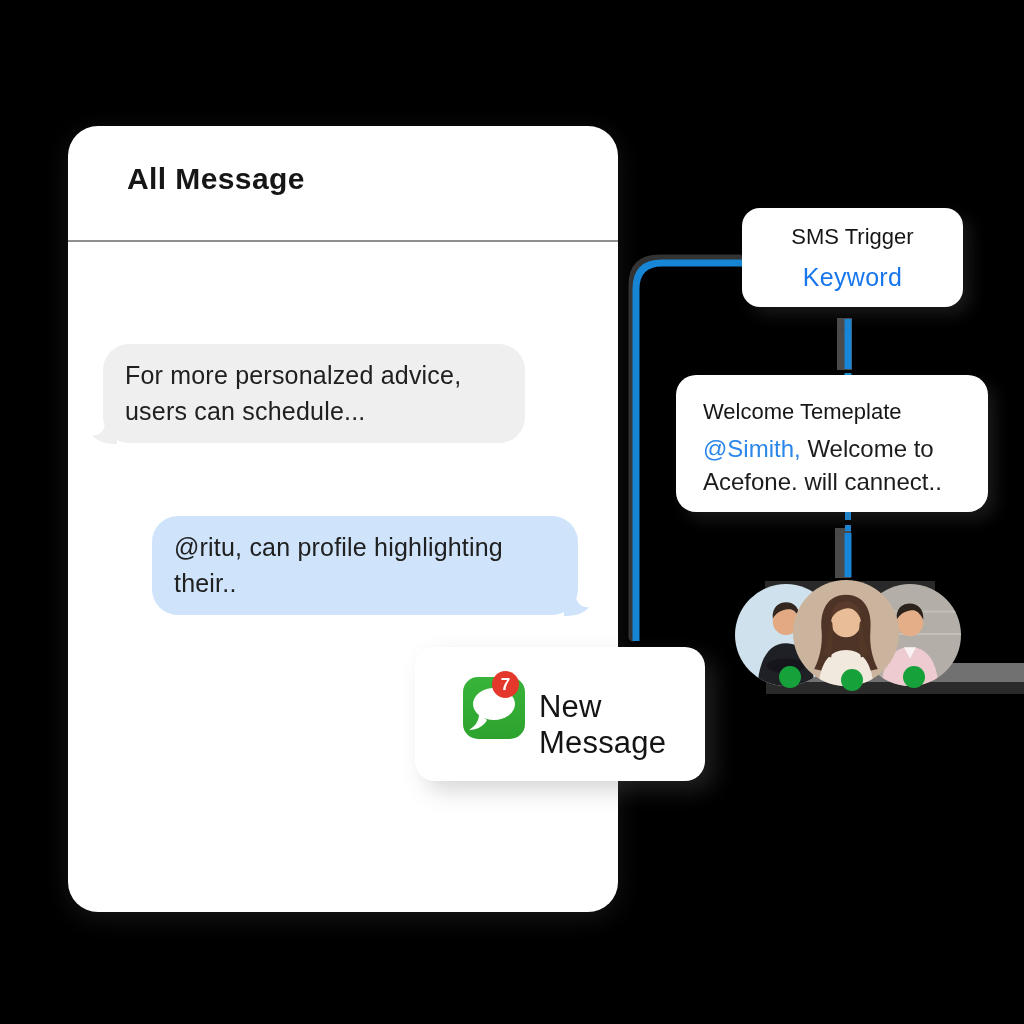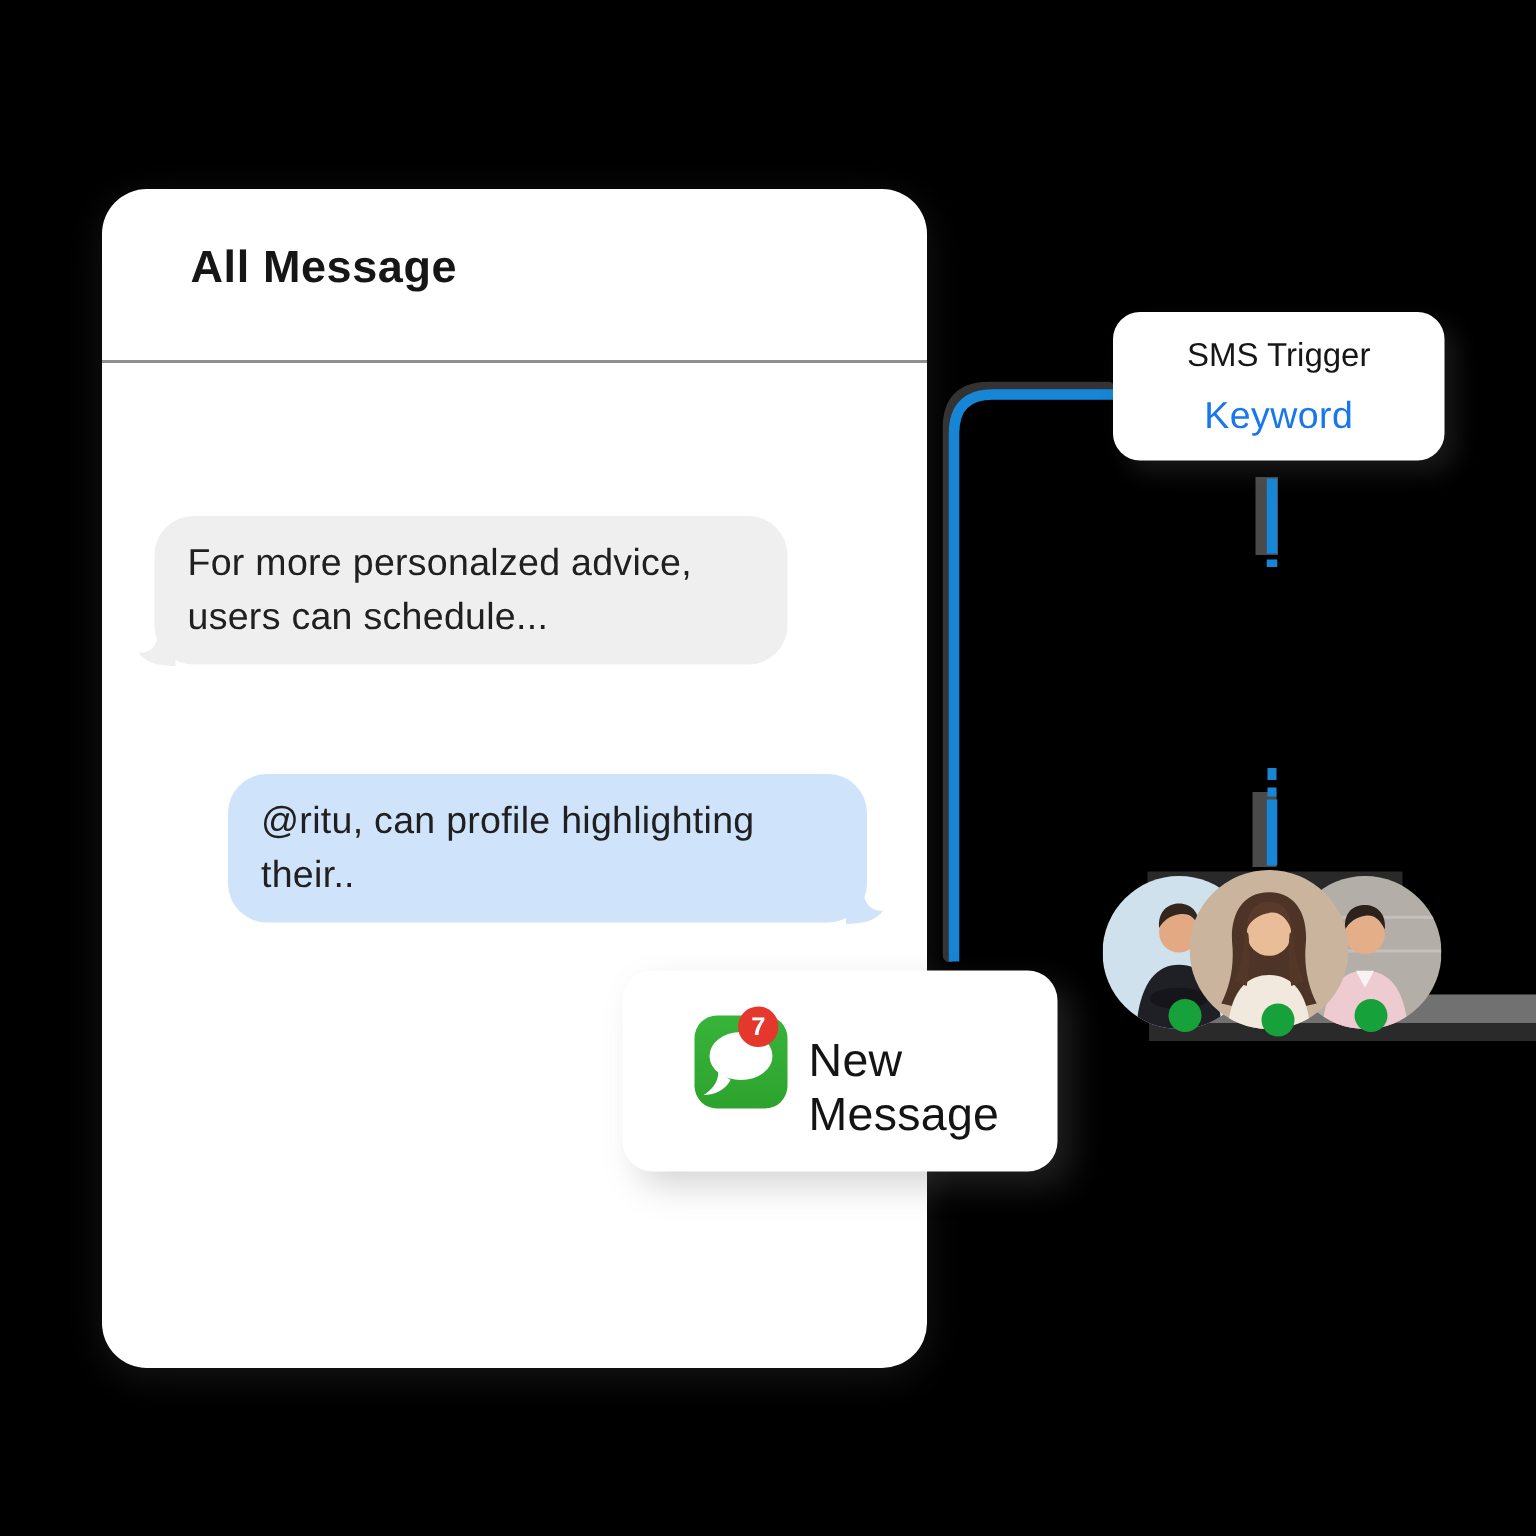--- a/index.html
+++ b/index.html
@@ -121,20 +121,24 @@
       <div class="badge">7</div>
     </div>
     <div class="newmsg-label">New Message</div>
   </div>
 
   <div class="sms-card">
     <div class="sms-title">SMS Trigger</div>
     <div class="sms-keyword">Keyword</div>
   </div>
 
+  <div class="welcome-card">
+    <div class="welcome-title">Welcome Temeplate</div>
+    <div class="welcome-body"><span class="mention">@Simith,</span><span> Welcome to Acefone. will cannect..</span></div>
+  </div>
 
   <div class="avatars">
 
     <div class="avatar avatar-1" role="img" aria-label="man in black sweater with arms crossed">
       <svg viewBox="0 0 100 100">
         <rect width="100" height="100" fill="#CEE1EC"></rect>
         <path d="M22 100 C24 72 34 58 50 58 C66 58 76 72 78 100 Z" fill="#1F1F26"></path>
         <ellipse cx="50" cy="80" rx="19" ry="7" fill="#15151B"></ellipse>
         <circle cx="50" cy="37" r="13" fill="#E2A983"></circle>
         <path d="M37 34 C36 22 44 18 50 18 C58 18 64 24 63 34 C60 26 56 24 50 25 C44 26 40 29 37 34 Z" fill="#33261E"></path>

